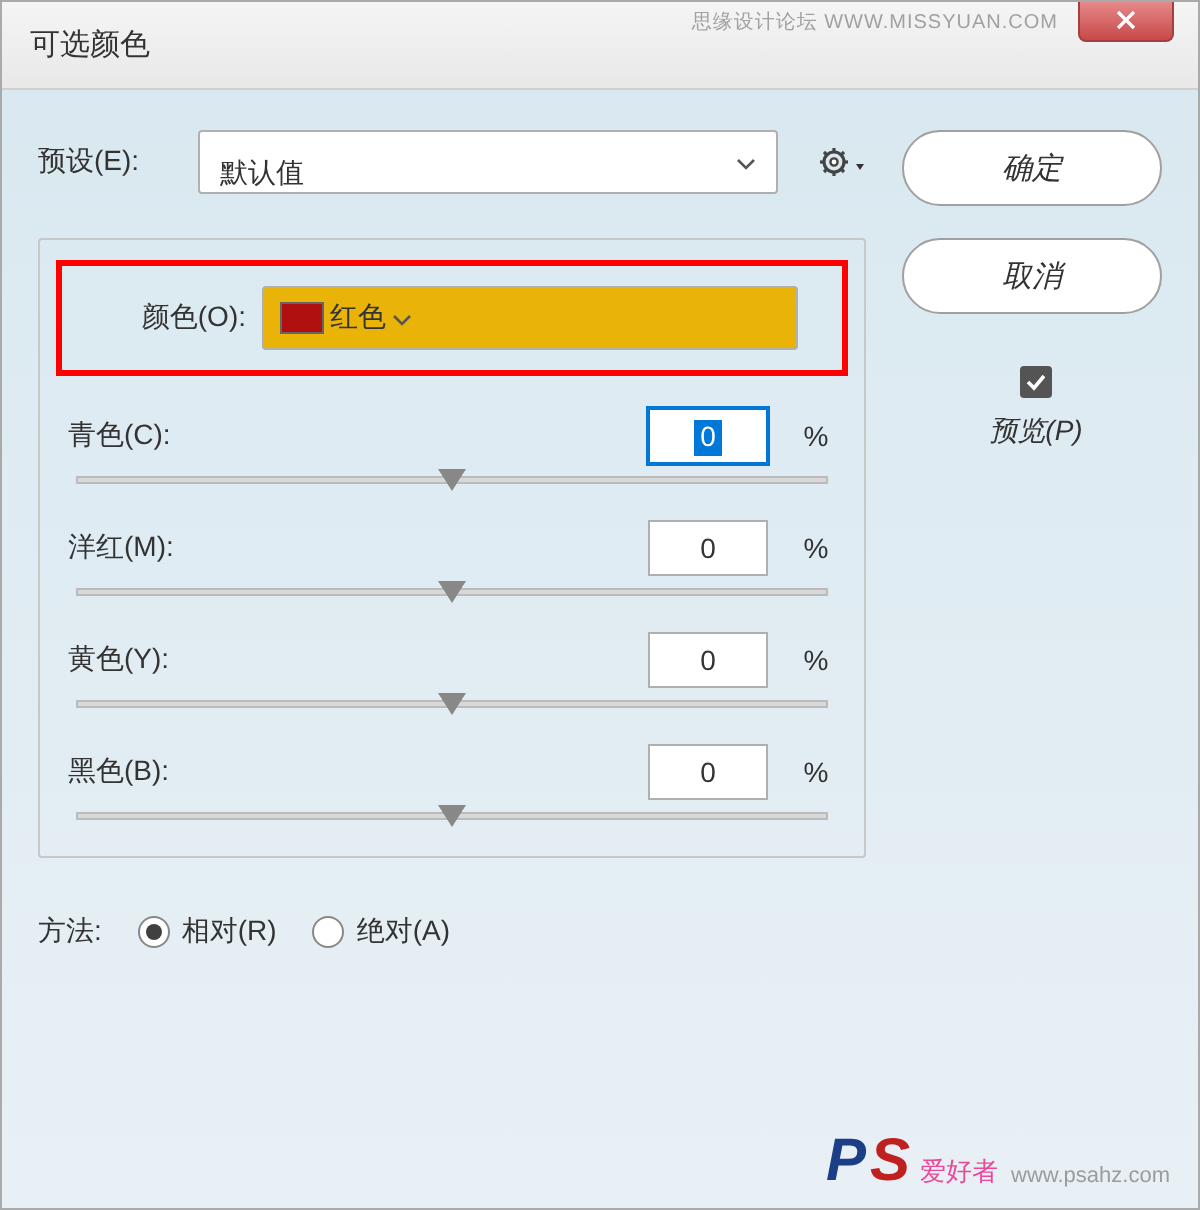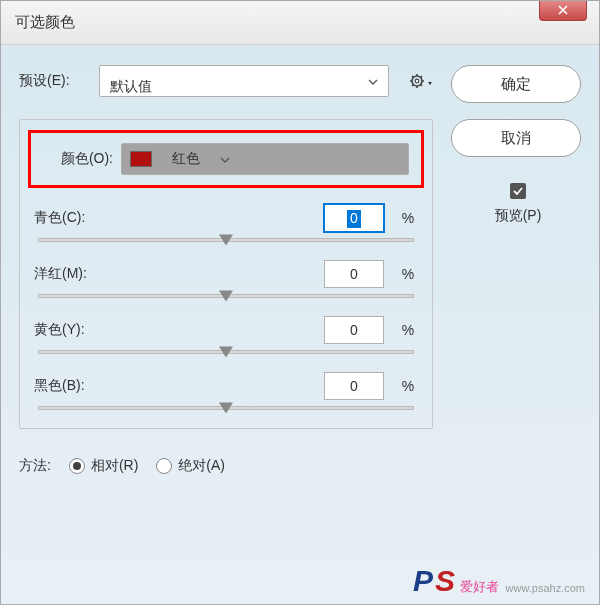--- a/index.html
+++ b/index.html
@@ -39,21 +39,21 @@
       color: white;
       font-size: 14px;
     }
     .close-btn svg { width: 10px; height: 10px; }
     .content {
       padding: 20px 18px 14px 18px;
       display: flex;
       gap: 18px;
     }
     .left-panel { flex: 1; }
-    .right-panel { width: 130px; display: flex; flex-direction: column; gap: 16px; }
+    .right-panel { width: 130px; display: flex; flex-direction: column; gap: 16px; font-style: italic; }
     .preset-row { display: flex; align-items: center; gap: 12px; margin-bottom: 22px; }
     .preset-row .label { width: 68px; }
     .dropdown {
       flex: 1;
       height: 32px;
       background: #fff;
       border: 1px solid #b0b0b0;
       border-radius: 2px;
       display: flex;
       align-items: flex-end;
@@ -68,37 +68,37 @@
     }
     .gear-icon { margin-left: 8px; display: flex; align-items: center; gap: 2px; }
     .colors-group {
       border: 1px solid #c8c8c8;
       border-radius: 2px;
       padding: 26px 14px 14px 14px;
       position: relative;
     }
     .color-row-highlight {
       border: 3px solid #ff0000;
-      padding: 10px 12px;
+      padding: 10px 22px;
       margin: -16px -6px 16px -6px;
       display: flex;
       align-items: center;
       gap: 8px;
     }
     .color-row-highlight .label { width: 70px; text-align: right; }
     .color-dropdown {
       flex: 1;
       height: 32px;
-      background: #a3a3a3;
+      background: #eab308;
       border: 1px solid #b0b0b0;
       border-radius: 2px;
       display: flex;
       align-items: center;
       padding: 0 8px;
-      gap: 20px;
+      gap: 3px;
       position: relative;
     }
     .color-swatch { width: 22px; height: 16px; background: #b01010; border: 1px solid #666; }
     .slider-group { margin-bottom: 18px; }
     .slider-row1 { display: flex; align-items: center; gap: 8px; margin-bottom: 6px; }
     .slider-row1 .slabel { width: 88px; }
     .slider-row1 .spacer { flex: 1; }
     .num-input {
       width: 60px;
       height: 28px;
@@ -165,20 +165,21 @@
     .watermark-logo { position: absolute; bottom: 6px; right: 100px; display:flex; align-items: baseline; gap: 2px;}
     .watermark-logo .p{ font-family: Arial; font-weight:bold; font-size: 30px; color:#1b3e87; font-style: italic;}
     .watermark-logo .s{ font-family: Arial; font-weight:bold; font-size: 30px; color:#c02020; font-style: italic;}
     .watermark-logo .txt{ font-size: 13px; color:#ec4899; margin-left: 3px;}
   </style>
 </head>
 <body>
 
 <div class="titlebar">
   <span class="titlebar-title">可选颜色</span>
+  <span class="watermark-top">思缘设计论坛  WWW.MISSYUAN.COM</span>
   <div class="close-btn">
     <svg viewBox="0 0 10 10">
         <path d="M1 1 L9 9 M9 1 L1 9" stroke="white" stroke-width="1.6"></path>
       </svg>
   </div>
 </div>
 
 <div class="content">
   <div class="left-panel">
 

